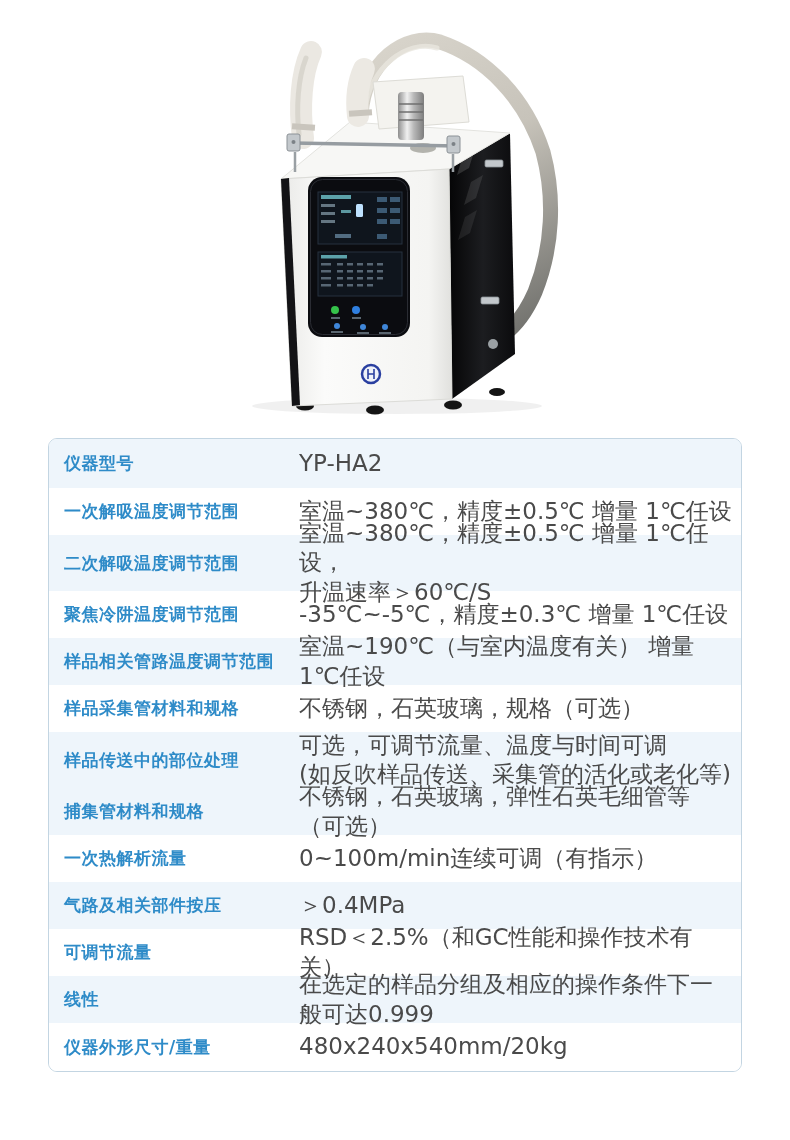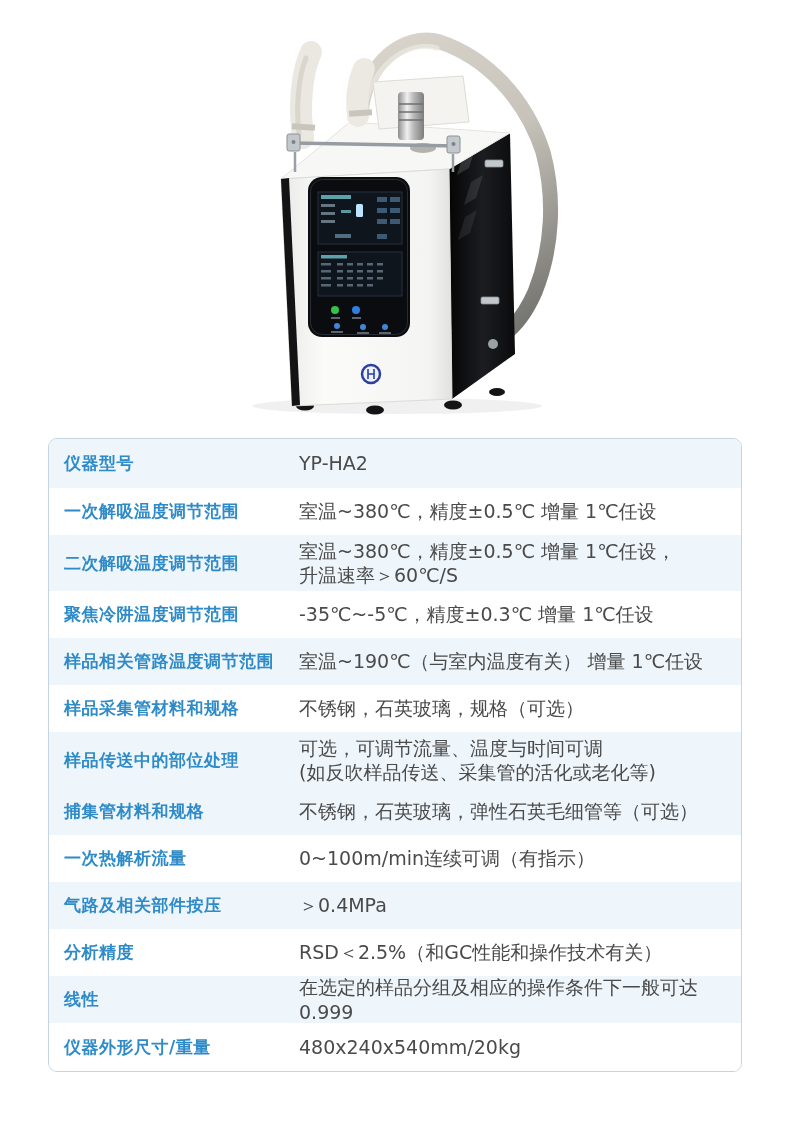--- a/index.html
+++ b/index.html
@@ -18,21 +18,21 @@
   .spec-row.alt { background: #eef5fb; }
   .spec-row.tall { height: 56px; }
   .spec-row.first { height: 49px; }
   .spec-row.last { height: 48px; }
   .spec-label {
     flex: none; width: 250px; padding-left: 15px;
     font-size: 17px; font-weight: bold; color: #2e8bc8; letter-spacing: 0.5px;
   }
   .spec-value {
     flex: 1; padding-right: 6px;
-    font-size: 19px; color: #4a4a4a; line-height: 1.28; white-space: pre-line;
+    font-size: 23px; color: #4a4a4a; line-height: 1.28; white-space: pre-line;
   }
 </style>
 </head>
 <body>
 
 <div class="page">
 
   <div class="photo-area">
     <svg width="340" height="410" viewBox="0 0 340 410">
       <defs>
@@ -221,21 +221,21 @@
       <div class="spec-label">一次热解析流量</div>
       <div class="spec-value">0~100m/min连续可调（有指示）</div>
     </div>
 
     <div class="spec-row alt">
       <div class="spec-label">气路及相关部件按压</div>
       <div class="spec-value">＞0.4MPa</div>
     </div>
 
     <div class="spec-row">
-      <div class="spec-label">分析精度</div>
+      <div class="spec-label">可调节流量</div>
       <div class="spec-value">RSD＜2.5%（和GC性能和操作技术有关）</div>
     </div>
 
     <div class="spec-row alt">
       <div class="spec-label">线性</div>
       <div class="spec-value">在选定的样品分组及相应的操作条件下一般可达0.999</div>
     </div>
 
     <div class="spec-row last">
       <div class="spec-label">仪器外形尺寸/重量</div>

